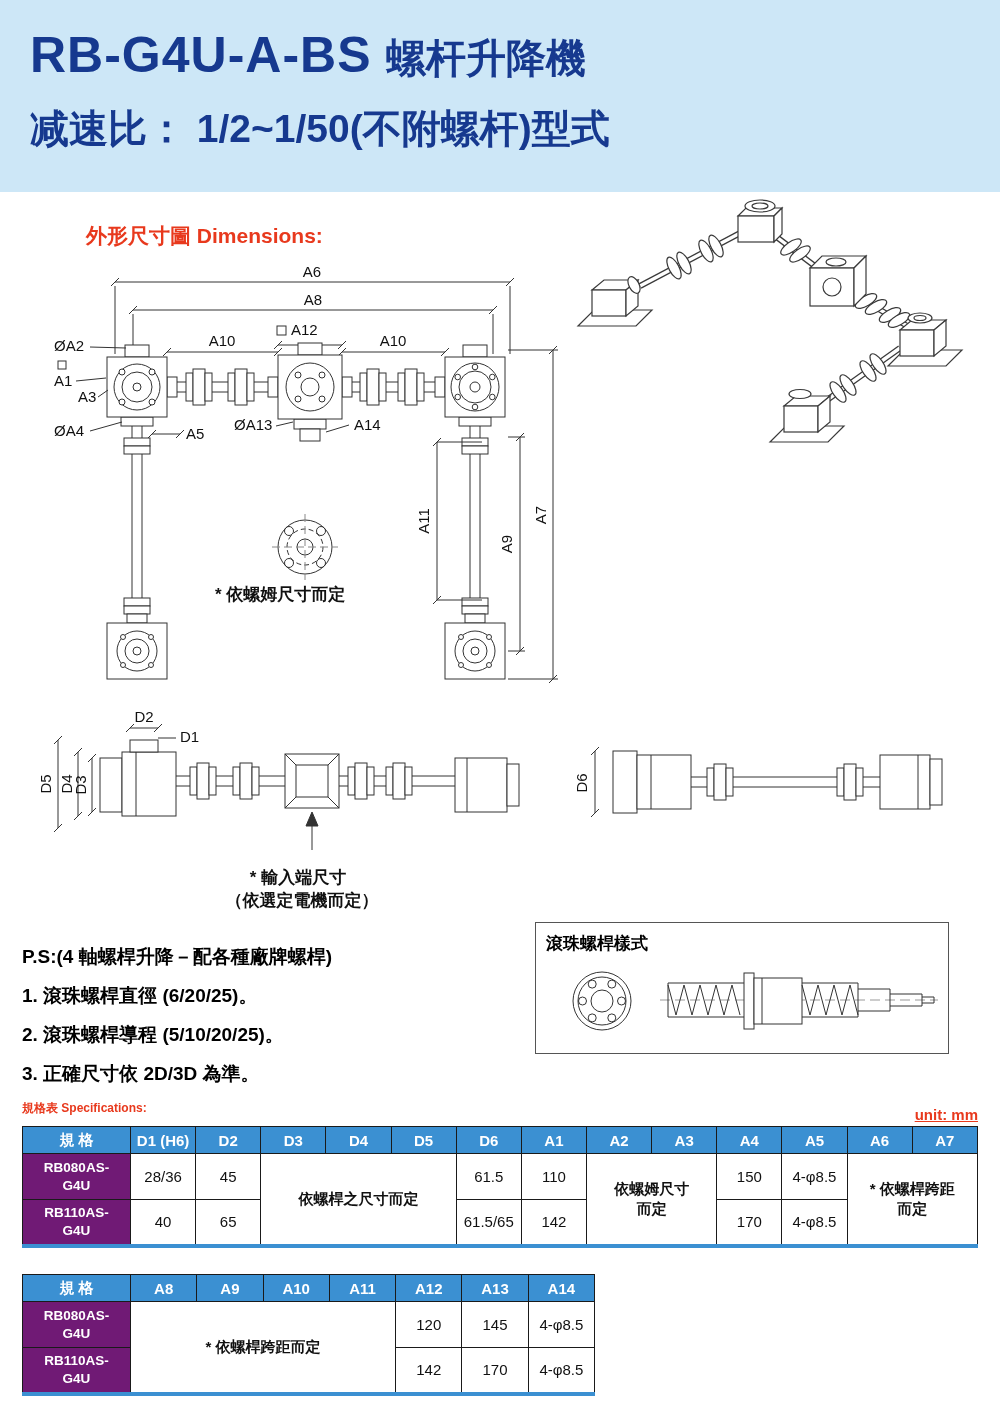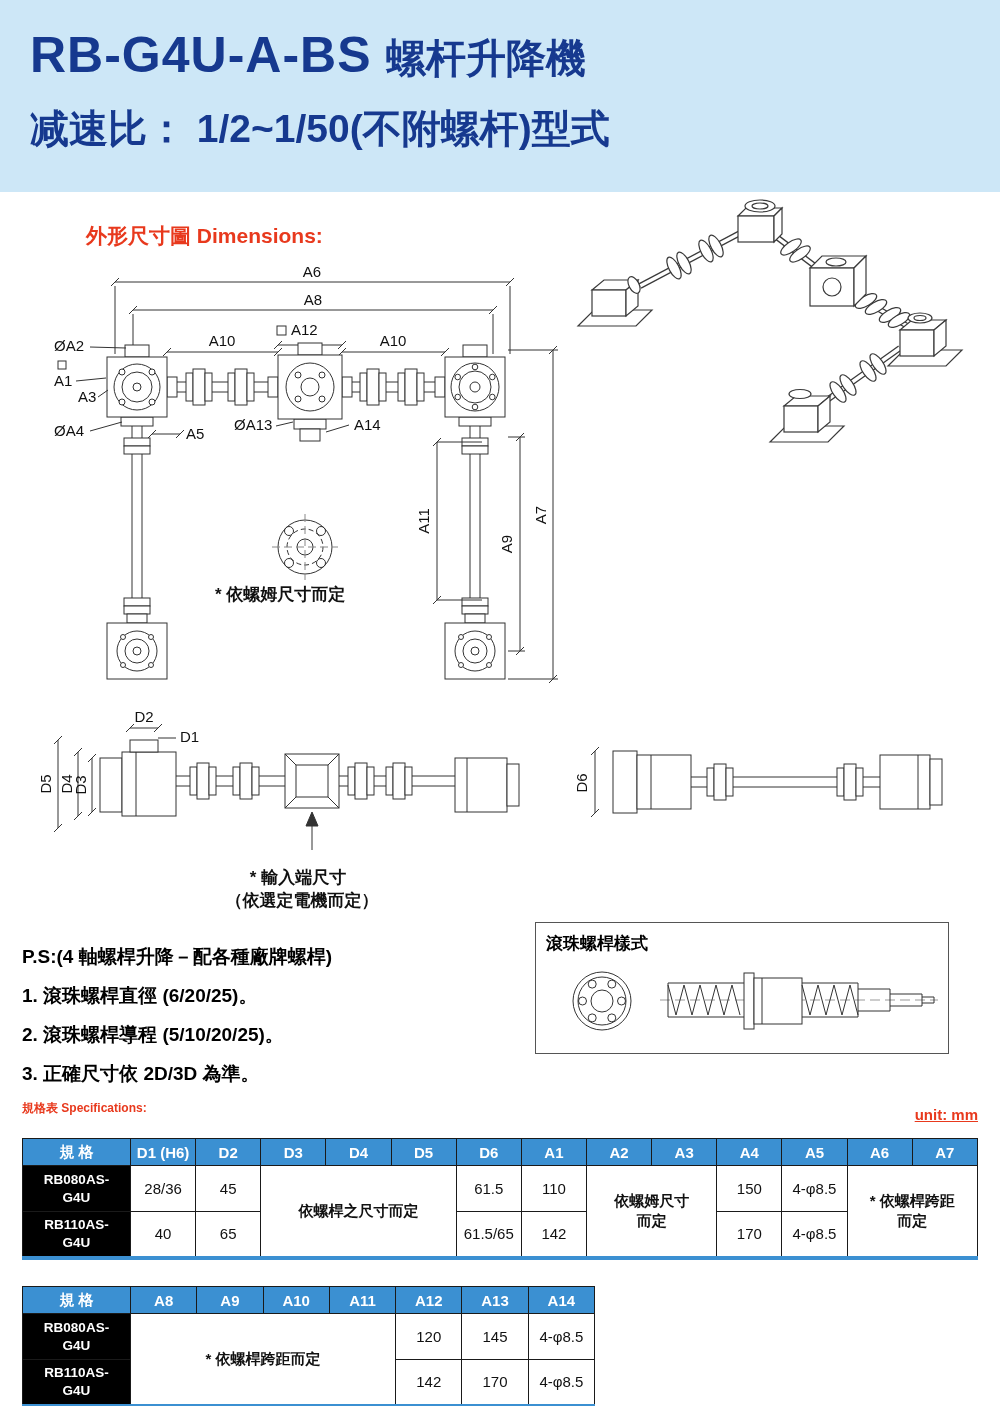--- a/index.html
+++ b/index.html
@@ -37,24 +37,24 @@
   
   .ps-block { position:absolute; left:22px; top:944px; width:500px; color:#000; }
   .ps-heading { font-size:19px; font-weight:bold; margin-bottom:13px; }
   .ps-item { font-size:19px; font-weight:bold; margin-bottom:13px; }
 
   
   .specs-label { position:absolute; left:22px; top:1100px; font-size:12px; font-weight:bold; }
   .unit-label  { position:absolute; right:22px; top:1106px; font-size:15px; font-weight:bold;text-decoration:underline; }
 
   .spec-table { position:absolute; border-collapse:collapse; table-layout:fixed; background:#fff;
-                border-bottom:4px solid #3b90d2;margin-top:12px; }
+                border-bottom:4px solid #3b90d2; }
   .spec-table th, .spec-table td { border:1px solid #1a1a1a; text-align:center; vertical-align:middle; padding:2px 1px; }
   .spec-table thead th { background:#3b90d2; color:#fff; font-size:15px; font-weight:bold; height:27px; }
-  .spec-table .model-cell { background:#000000; color:#fff; font-weight:bold; font-size:13.5px;
+  .spec-table .model-cell { background:#701a75; color:#fff; font-weight:bold; font-size:13.5px;
                             white-space:pre-line; line-height:1.3; }
   .spec-table td { font-size:15px; color:#111; height:46px; }
   .spec-table td.cjk { font-weight:bold; white-space:pre-line; line-height:1.35; }
   .t1 { left:22px; top:1126px; width:956px; }
   .t2 { left:22px; top:1274px; width:573px; }
   .t1 col.c-model, .t2 col.c-model { width:108px; }
 </style>
 </head>
 <body>
 

